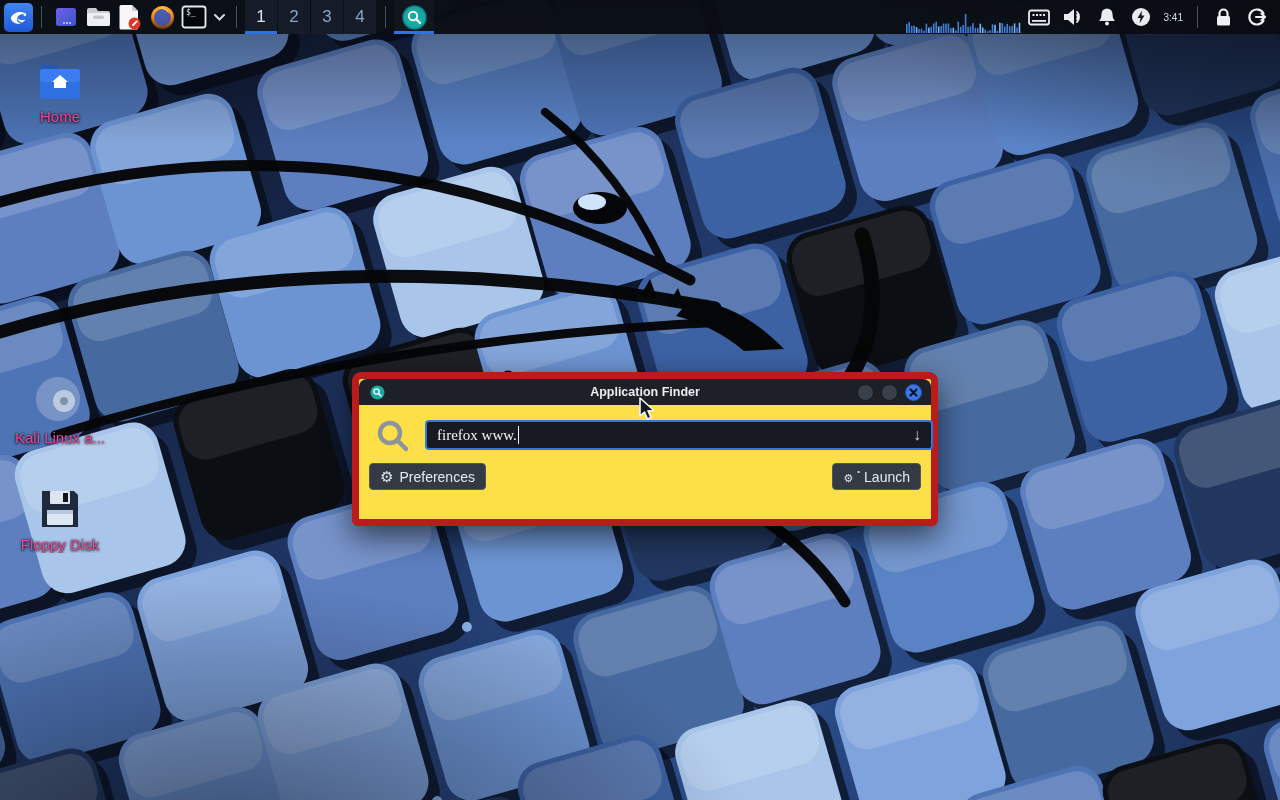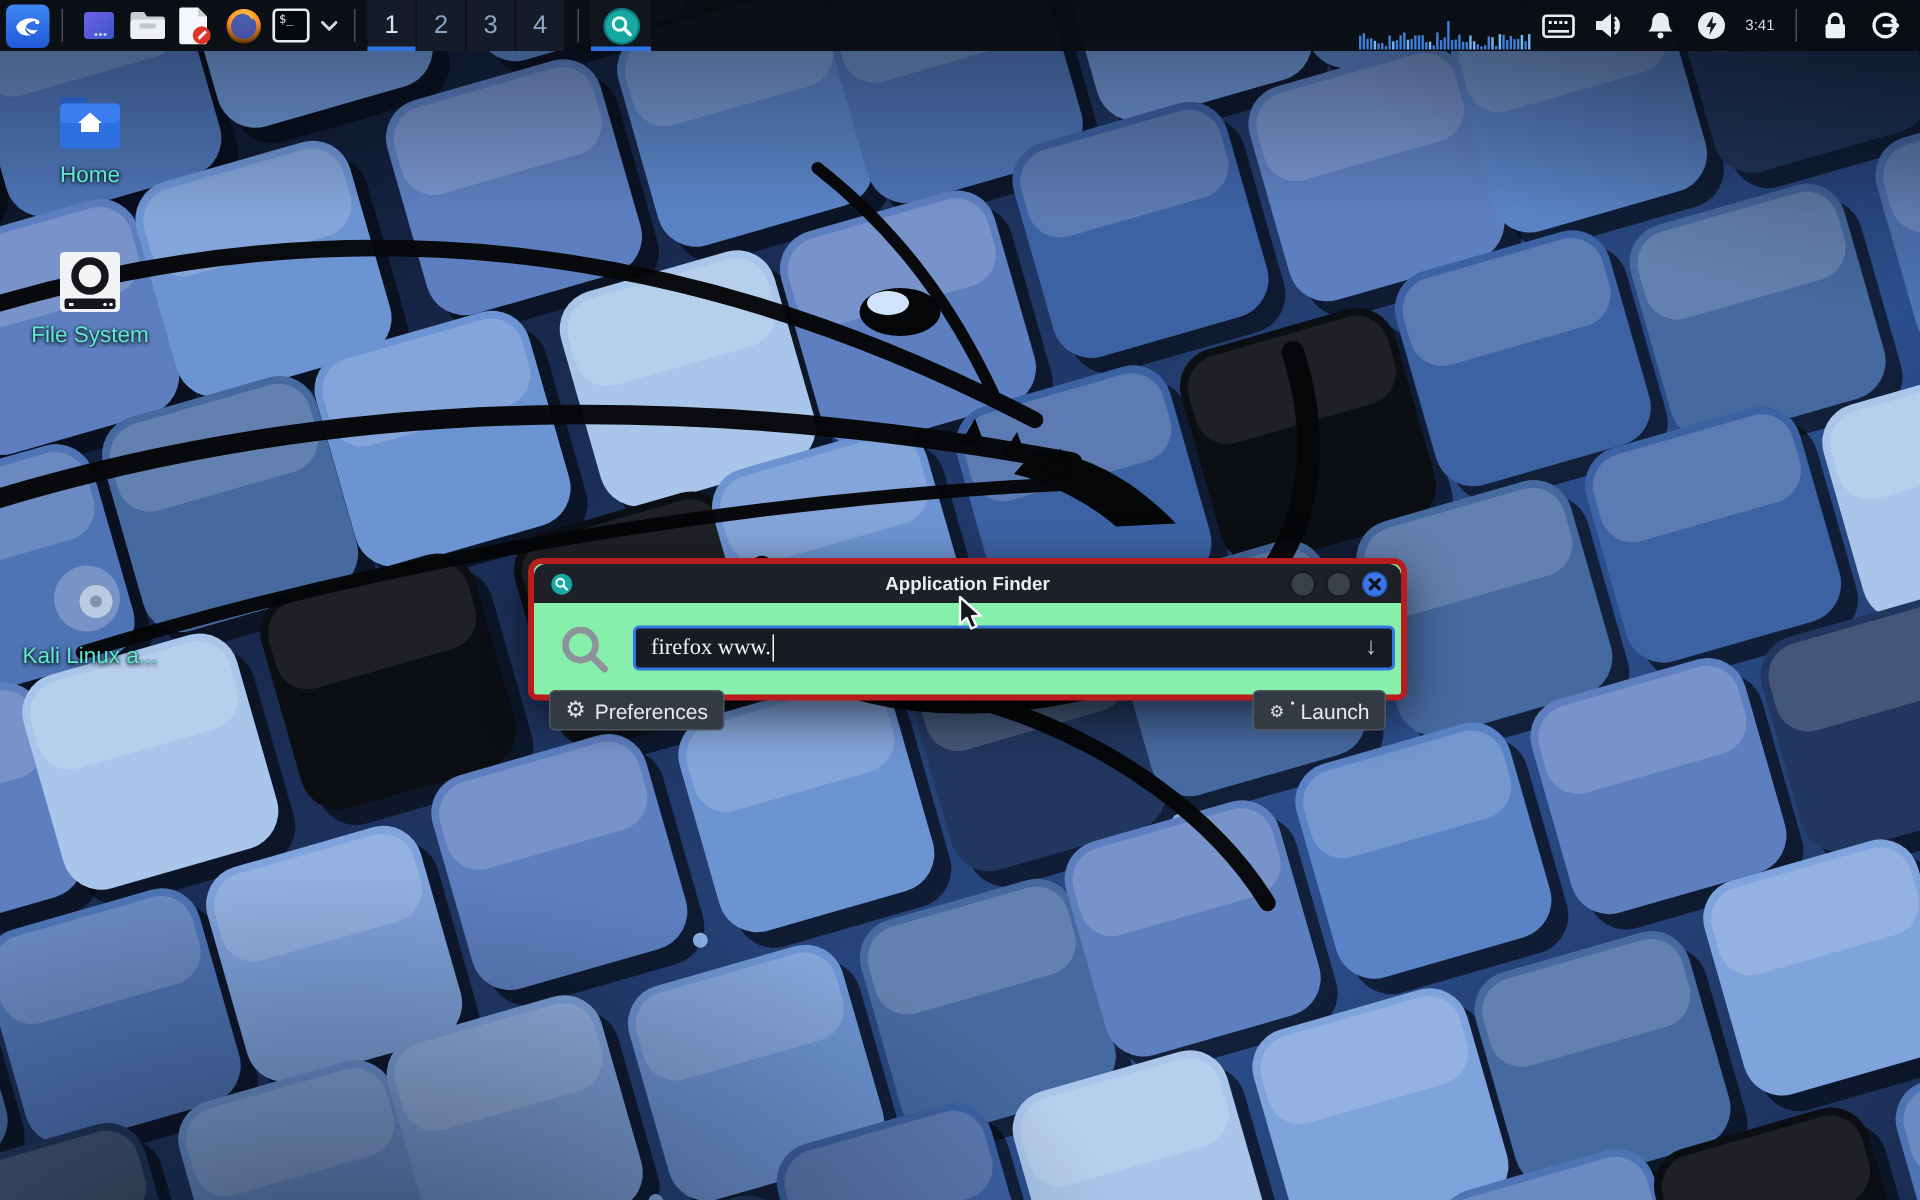--- a/index.html
+++ b/index.html
@@ -34,27 +34,27 @@
   .underline { position:absolute; left:0; bottom:0; width:100%; height:3px; background:#2f72e4; }
   #task-finder { width:40px; height:34px; position:relative; display:flex; align-items:center;
     justify-content:center; background:#10151e; flex:0 0 auto; }
   #monitor { width:118px; height:34px; margin-left:auto; flex:0 0 auto; }
   .tray { height:34px; display:flex; align-items:center; justify-content:center; width:34px; flex:0 0 auto; }
   #clock { font-size:10px; color:#d7dde6; padding:0 6px; flex:0 0 auto; }
 
   
   .dicon { position:absolute; left:12px; width:96px; text-align:center; z-index:5; }
   .dicon .img { height:50px; display:flex; align-items:flex-end; justify-content:center; }
-  .dicon .lbl { margin-top:6px; font-size:15px; color:#5eead4;
+  .dicon .lbl { margin-top:6px; font-size:15px; color:#ec4899;
     text-shadow:0 1px 3px rgba(0,0,0,.95), 0 0 2px rgba(0,0,0,.8);
     white-space:nowrap; overflow:hidden; text-overflow:ellipsis; }
 
   
-  #finder { position:absolute; left:352px; top:372px; width:586px; height:95px;
-    background:#86efac; border:4px solid #b91c1c; border-radius:9px 9px 6px 6px;
+  #finder { position:absolute; left:352px; top:372px; width:586px; height:154px;
+    background:#fde047; border:7px solid #b91c1c; border-radius:9px 9px 6px 6px;
     box-shadow:0 10px 30px rgba(0,0,0,.6); z-index:30; }
   #finder-titlebar { height:26px; background:#1d2127; border-radius:8px 8px 0 0;
     display:flex; align-items:center; position:relative; }
   #finder-title { position:absolute; left:0; right:0; text-align:center;
     font-size:12.5px; font-weight:bold; color:#e9ecf0; }
   #finder-appicon { margin-left:11px; z-index:2; }
   .winbtns { margin-left:auto; display:flex; gap:7px; margin-right:9px; z-index:2; }
   .winbtn { width:17px; height:17px; border-radius:50%; background:#3a4049;
     border:1px solid #14181e; display:flex; align-items:center; justify-content:center; }
   .winbtn.close { background:#3a77e8; border-color:#2458b8; }
@@ -385,47 +385,46 @@
       <svg width="46" height="40" viewBox="0 0 46 40">
         <rect x="3" y="3" width="18" height="10" rx="2" fill="#2557b8"></rect>
         <rect x="3" y="7" width="40" height="30" rx="3" fill="#2e6fe2"></rect>
         <rect x="3" y="7" width="40" height="13" rx="3" fill="#3b7df0"></rect>
         <path d="M23 13 L31 20 H29 V26 H17 V20 H15 Z" fill="#ffffff"></path>
       </svg>
     </div>
     <div class="lbl">Home</div>
   </div>
 
-  <div class="dicon" style="top:159px">
-    <div class="img">
-      <svg width="42" height="42" viewBox="0 0 42 42">
-        <rect x="1" y="1" width="40" height="40" rx="3" fill="#f2f3f5"></rect>
-        <circle cx="21" cy="17" r="10" fill="none" stroke="#15161a" stroke-width="5"></circle>
-        <rect x="4" y="32" width="34" height="7" rx="1.5" fill="#15161a"></rect>
-        <rect x="7" y="35" width="3" height="2" fill="#f2f3f5"></rect>
-        <circle cx="31" cy="36" r="1.2" fill="#f2f3f5"></circle>
-        <circle cx="35" cy="36" r="1.2" fill="#f2f3f5"></circle>
-      </svg>
-    </div>
-    <div class="lbl">File System</div>
-  </div>
 
 
   <div class="dicon" style="top:373px">
     <div class="img">
       <svg width="52" height="48" viewBox="0 0 52 48">
         <circle cx="24" cy="24" r="22" fill="#cfdaea" opacity="0.32"></circle>
         <circle cx="30" cy="26" r="11" fill="#f2f6fb" opacity="0.55"></circle>
         <circle cx="30" cy="26" r="4" fill="#3c4球a" opacity="0"></circle>
         <circle cx="30" cy="26" r="4" fill="#55627a" opacity="0.55"></circle>
       </svg>
     </div>
     <div class="lbl">Kali Linux a...</div>
   </div>
 
+  <div class="dicon" style="top:480px">
+    <div class="img">
+      <svg width="42" height="42" viewBox="0 0 42 42">
+        <path d="M3,3 H35 L39,7 V39 H3 Z" fill="#20283c"></path>
+        <rect x="11" y="3" width="20" height="13" rx="1" fill="#dfe5ee"></rect>
+        <rect x="24" y="5" width="5" height="9" fill="#10151f"></rect>
+        <rect x="8" y="22" width="26" height="15" rx="1" fill="#dde6f2"></rect>
+        <rect x="8" y="22" width="26" height="4" fill="#b9c8dd"></rect>
+      </svg>
+    </div>
+    <div class="lbl">Floppy Disk</div>
+  </div>
 
   <div id="panel">
     <div id="kali-btn">
       <svg width="22" height="22" viewBox="0 0 24 24">
         <path fill="#ffffff" d="M3,13 C6,6 16,5 20,9 C15,8 11,10 10,13 C9,16 11,18 14,19 C9,20 4,18 3,13 Z"></path>
         <circle cx="18.4" cy="9.6" r="1.5" fill="#ffffff"></circle>
         <path fill="#ffffff" d="M10,13 C12,15 15,16 19,15 L16,18 C13,18 11,16 10,13 Z"></path>
       </svg>
     </div>
     <div class="psep"></div>

